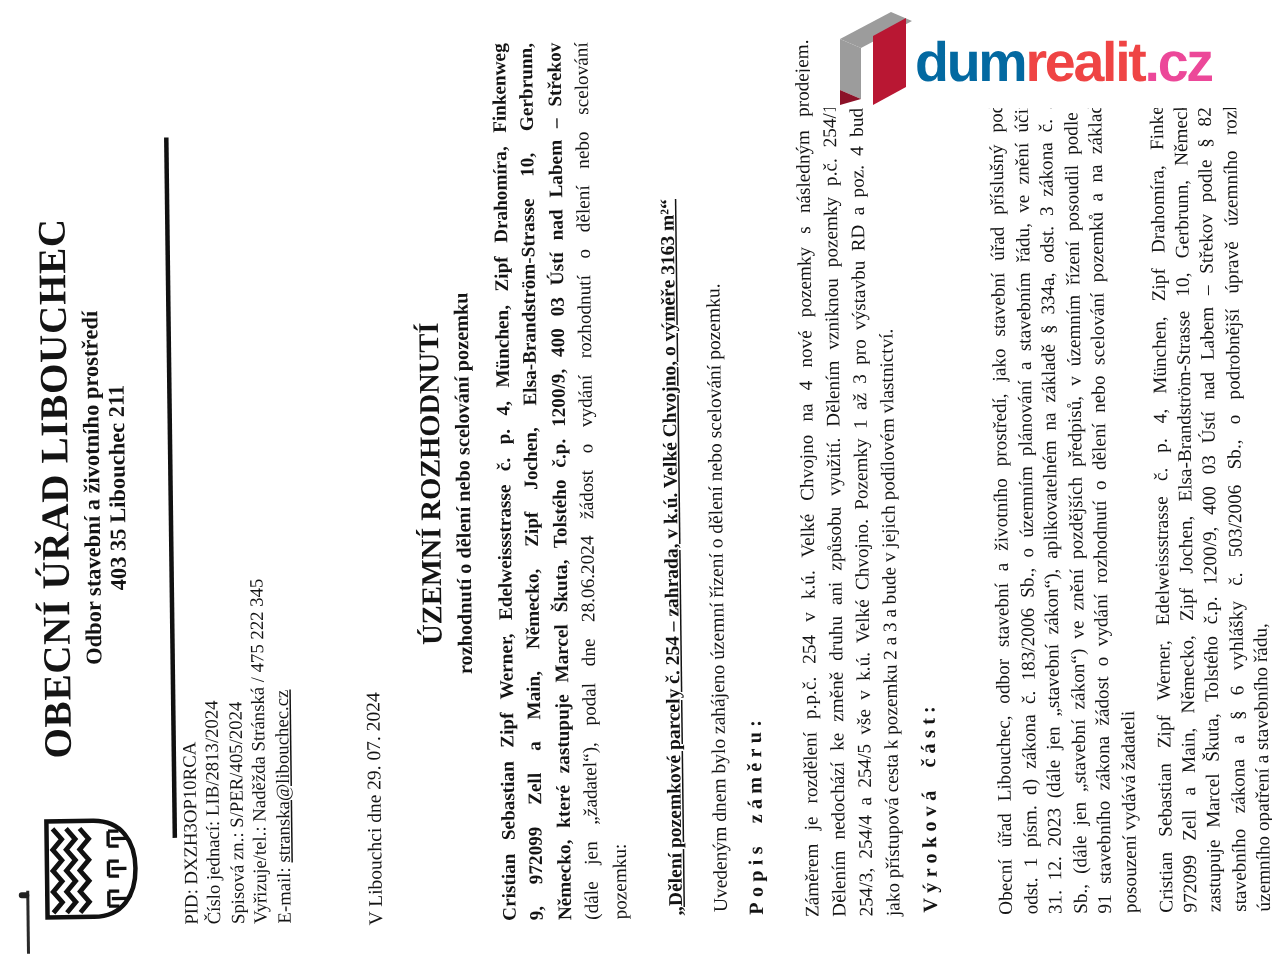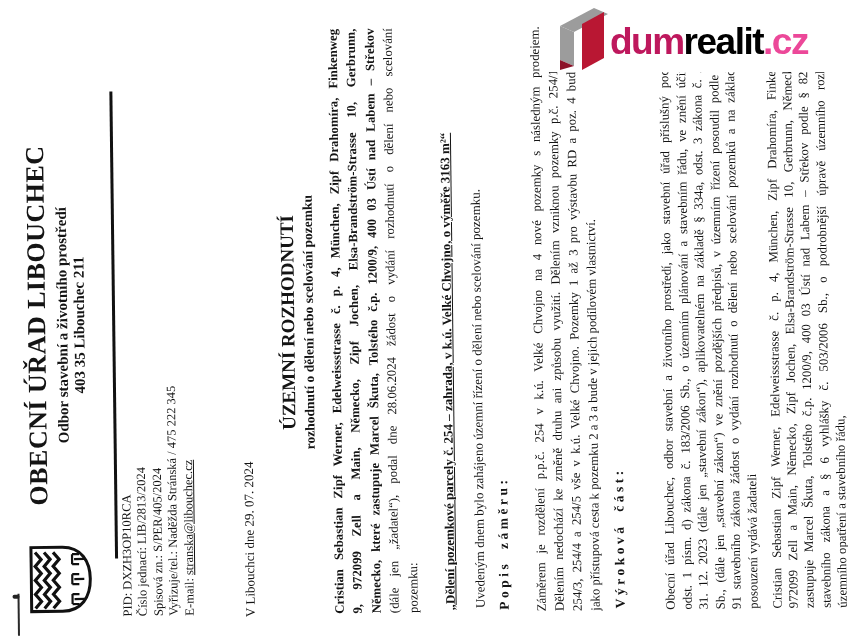--- a/index.html
+++ b/index.html
@@ -146,17 +146,17 @@
   <div id="wm">
     <div id="wm-icon">
       <svg width="64" height="70" viewBox="0 0 64 70">
         <polygon points="12,24 46,6 60,12 26,30" fill="#9c9c9c"></polygon>
         <polygon points="12,24 26,30 26,64 12,58" fill="#9c9c9c"></polygon>
         <polygon points="34,22 56,10 56,56 34,68" fill="#b91733"></polygon>
         <polygon points="12,58 26,64 12,68" fill="#8c1228"></polygon>
       </svg>
     </div>
     <div id="wm-text">
-      <span style="color:#be185d">dum</span><span style="color:#000000">realit</span><span style="color:#ec4899">.cz</span>
+      <span style="color:#0369a1">dum</span><span style="color:#ef4444">realit</span><span style="color:#ec4899">.cz</span>
     </div>
   </div>
 
 </div>
 
 </body></html>

